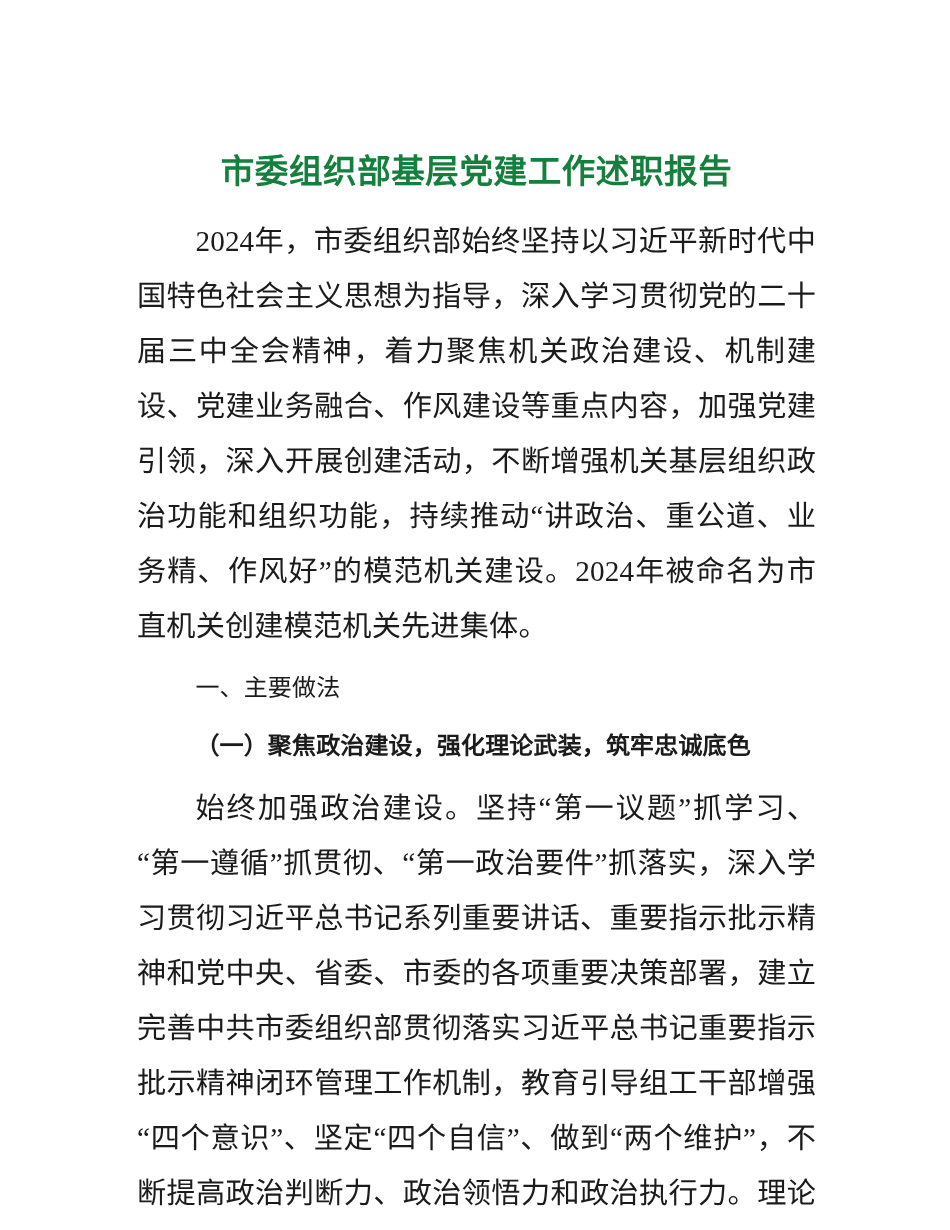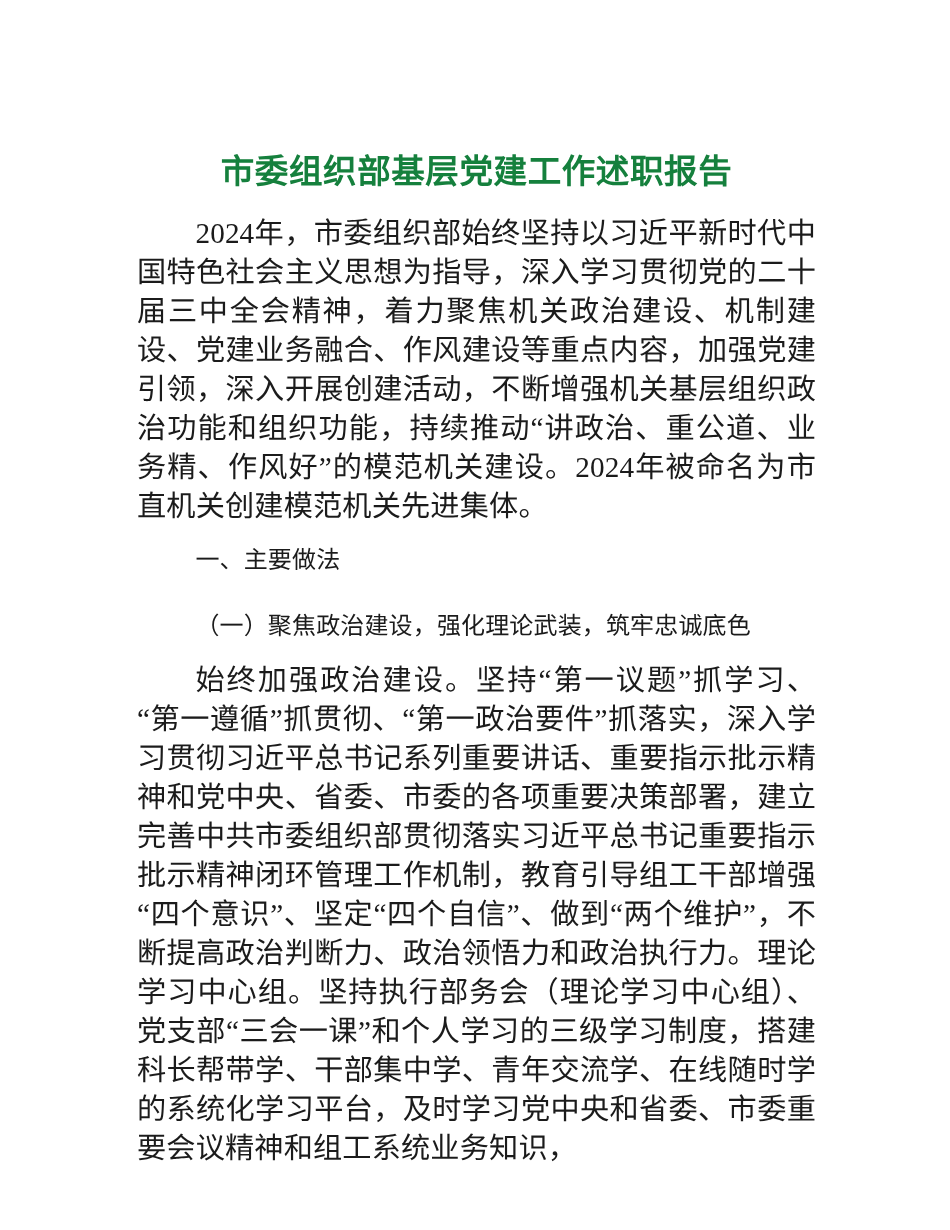--- a/index.html
+++ b/index.html
@@ -42,21 +42,21 @@
     text-align: center;
     color: #15803d;
     margin: 0 0 18px 0;
     white-space: nowrap;
   }
 
   
   .para {
     font-family: "Liberation Serif", "DejaVu Serif", serif;
     font-size: 29.2px;
-    line-height: 39px;
+    line-height: 55px;
     letter-spacing: 0.15px;
     text-align: justify;
     text-justify: inter-character;
     text-indent: 58.4px;          
     margin: 0;
     color: #1b1b1b;
     word-break: break-all;
   }
 
   
@@ -66,21 +66,21 @@
     font-size: 24px;
     line-height: 41.6px;
     letter-spacing: 0.15px;
     text-indent: 58.4px;
     margin: 0;
     color: #1b1b1b;
     white-space: nowrap;
   }
 
   .heading-l1 { margin-top: 14px; }
-  .heading-l2 { margin-top: 24px; }
+  .heading-l2 { margin-top: 16px; font-weight: bold; }
 
   .para-lead { margin-top: 14px; }
 
   
   .para-clipped { }
 </style>
 </head>
 <body>
 
 <div id="page">

